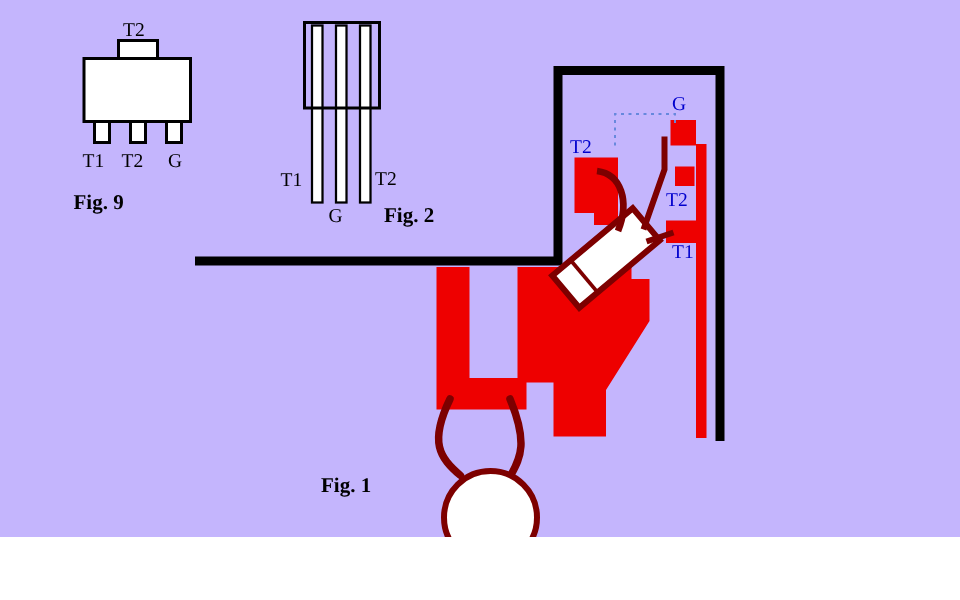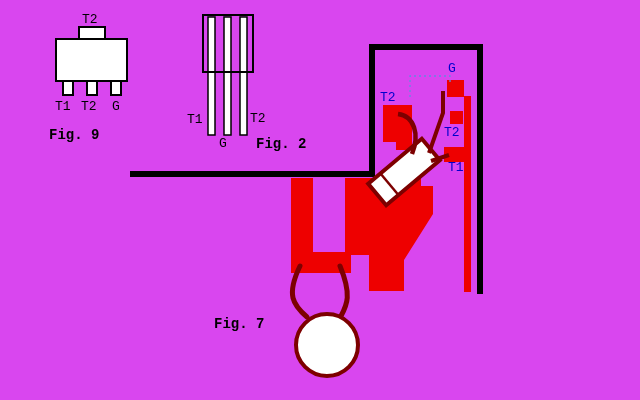--- a/index.html
+++ b/index.html
@@ -1,18 +1,18 @@
 <!DOCTYPE html>
 <html><head>
 <meta charset="utf-8">
 <style>
   html,body { margin:0; padding:0; background:#fff; }
   .stage {
-    position:relative; width:640px; height:400px; background:#d946ef;
-    overflow:hidden; font-family:Liberation Mono, monospace;
+    position:relative; width:640px; height:358px; background:#c4b5fd;
+    overflow:hidden; font-family:Liberation Serif, serif;
   }
   .stage svg { position:absolute; left:0; top:0; }
   .lbl {
     position:absolute; font-size:13px; color:#000; line-height:15px;
     white-space:nowrap; user-select:none;
   }
   .lbl.blue { color:#0000cd; }
   .caption { font-weight:bold; font-size:14px; }
 </style>
 </head>
@@ -74,15 +74,15 @@
 
   <span class="lbl" style="left:187px; top:112px;">T1</span>
   <span class="lbl" style="left:250px; top:111px;">T2</span>
   <span class="lbl" style="left:219px; top:136px;">G</span>
   <span class="lbl caption" style="left:256px; top:137px;text-align:center;">Fig. 2</span>
 
   <span class="lbl blue" style="left:448px; top:61px;">G</span>
   <span class="lbl blue" style="left:380px; top:90px;">T2</span>
   <span class="lbl blue" style="left:444px; top:125px;">T2</span>
   <span class="lbl blue" style="left:448px; top:160px;">T1</span>
-  <span class="lbl caption" style="left:214px; top:317px;">Fig. 7</span>
+  <span class="lbl caption" style="left:214px; top:317px;">Fig. 1</span>
 
 </div>
 
 </body></html>

